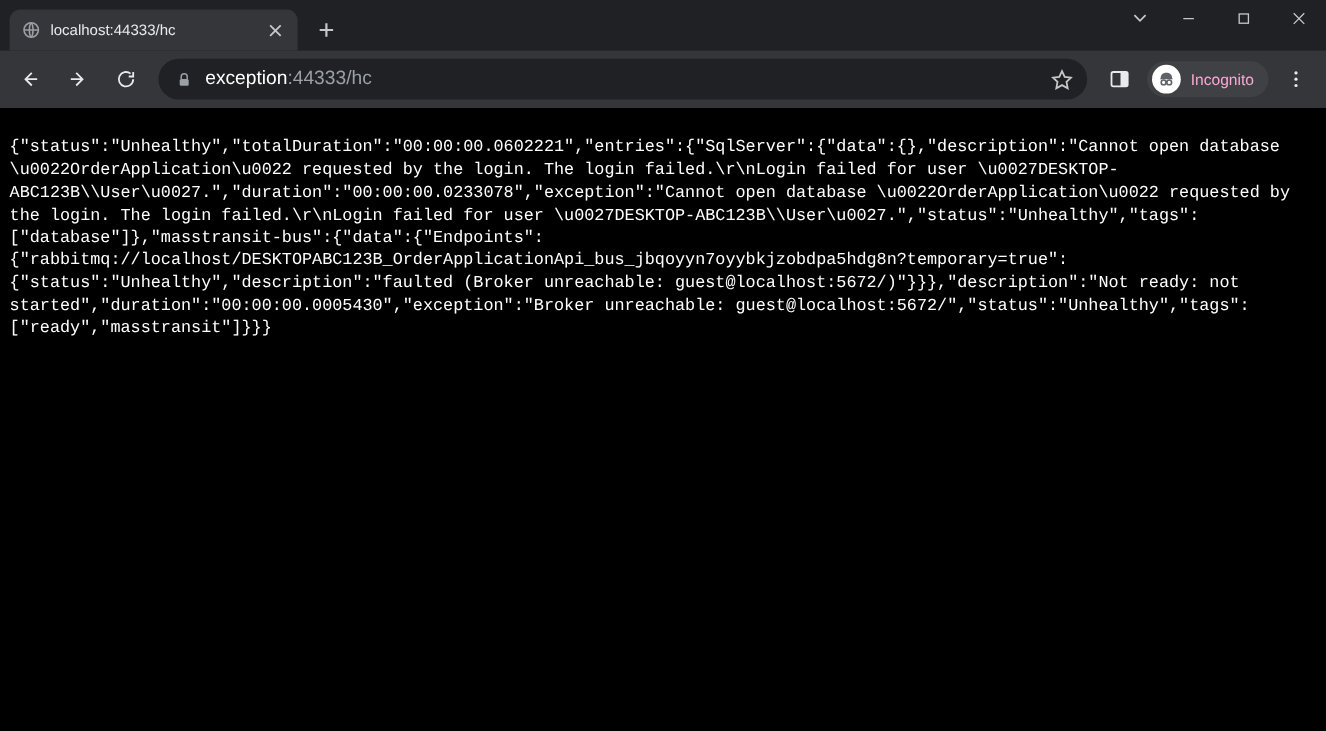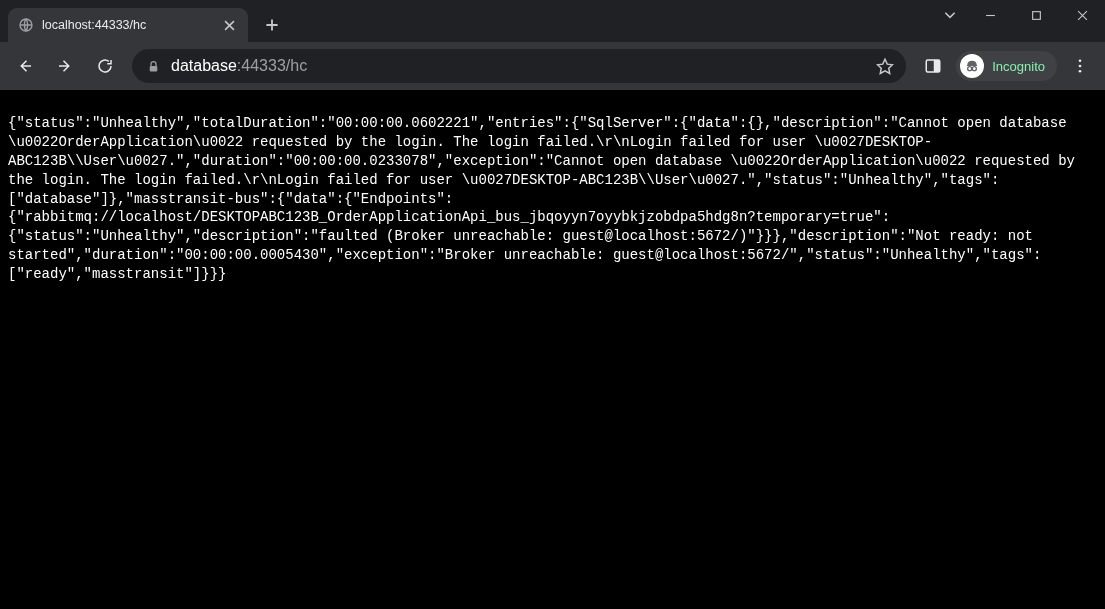--- a/index.html
+++ b/index.html
@@ -117,21 +117,21 @@
   }
   .omnibox .url .host { color: #ffffff; }
   .omnibox .url .rest { color: var(--muted); margin-top: 16px; }
   .omnibox .star { color: var(--icon); width:30px; display:flex; justify-content:center; }
   .incognito-pill {
     display:flex; align-items:center; gap:8px;
     height: 30px;
     padding: 0 12px 0 4px;
     border-radius: 15px;
     background: rgba(255,255,255,0.06);
-    color: #86efac;
+    color: #f9a8d4;
     font-size: 13px;
   }
   .incognito-pill .badge {
     width:24px; height:24px; border-radius:50%;
     background:#fff;
     display:flex; align-items:center; justify-content:center;
   }
 
   
   .viewport {
@@ -216,21 +216,21 @@
   </div>
 
   <div class="omnibox">
     <span class="lock">
       <svg width="15" height="15" viewBox="0 0 24 24" fill="#9aa0a6">
         <rect x="6" y="11" width="12" height="9" rx="2"></rect>
         <path d="M8 11 V8 a4 4 0 0 1 8 0 v3" fill="none" stroke="#9aa0a6" stroke-width="2"></path>
       </svg>
     </span>
     <span class="url">
-      <span class="host">database</span><span class="rest">:44333/hc</span>
+      <span class="host">exception</span><span class="rest">:44333/hc</span>
     </span>
     <span class="star">
       <svg width="18" height="18" viewBox="0 0 24 24" fill="none" stroke="#c7c7c7" stroke-width="2">
         <path d="M12 3 L15 9.5 L22 10.3 L17 15 L18.3 22 L12 18.6 L5.7 22 L7 15 L2 10.3 L9 9.5 Z"></path>
       </svg>
     </span>
   </div>
 
   <div class="icon-btn">
     <svg width="18" height="18" viewBox="0 0 24 24" fill="none" stroke="#e8eaed" stroke-width="2">

